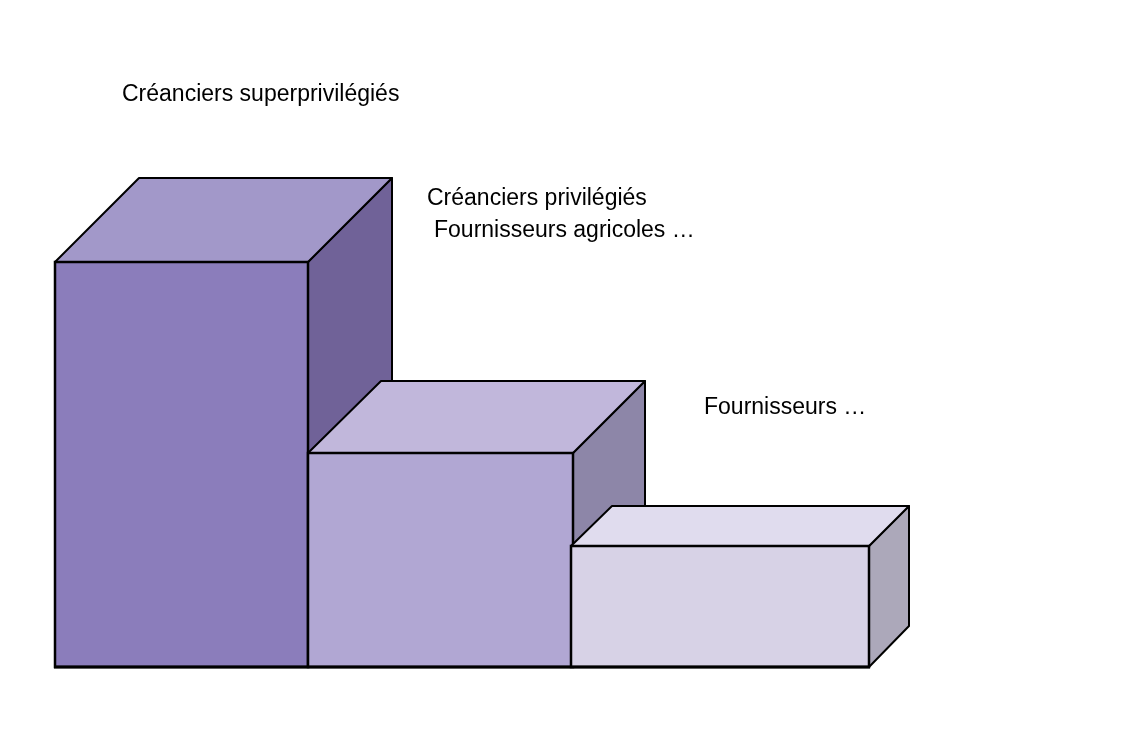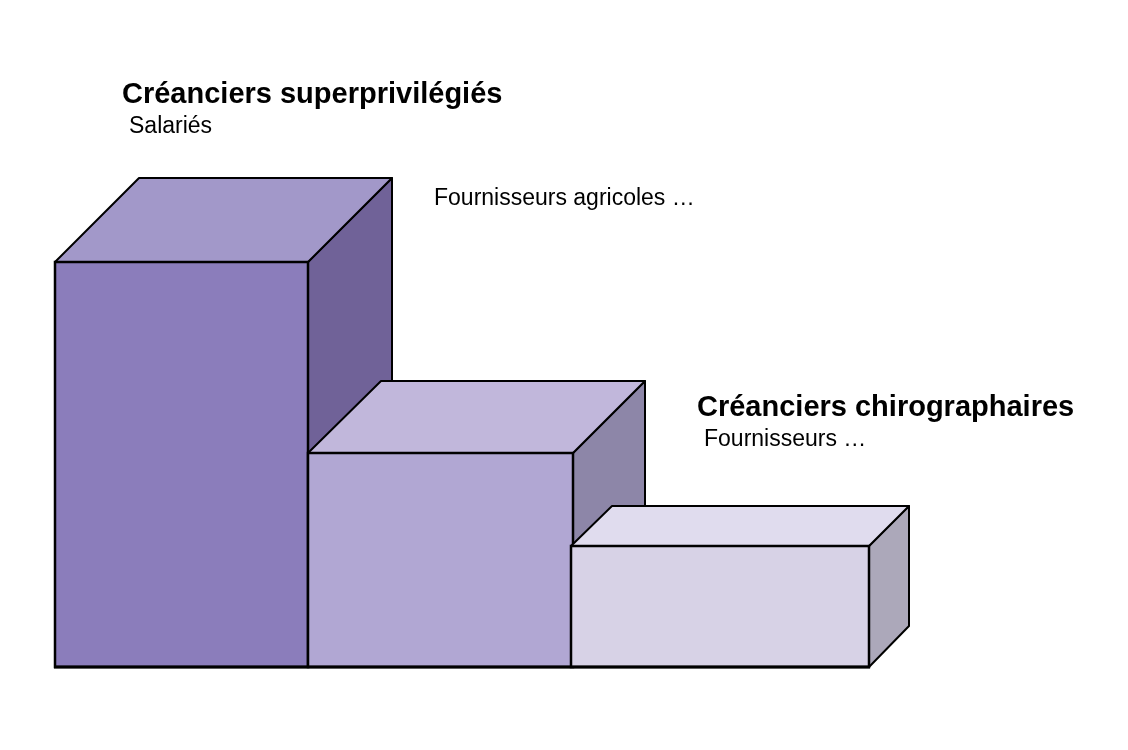--- a/index.html
+++ b/index.html
@@ -1,19 +1,19 @@
 <!DOCTYPE html>
 <html><head>
   <meta charset="utf-8">
   <style>
     html, body { margin: 0; padding: 0; background: #ffffff; }
     body { width: 1128px; height: 750px; position: relative; overflow: hidden; font-family: "Liberation Sans", sans-serif; }
     #diagram { position: absolute; left: 0; top: 0; }
     .label-group { position: absolute; color: #000; }
-    .label-title { font-weight: bold; font-size: 29px; line-height: 32px; white-space: nowrap; }
+    .label-title { font-weight: normal; font-size: 23px; line-height: 32px; white-space: nowrap; }
     .label-item { font-size: 23px; line-height: 32.5px; white-space: pre; padding-left: 7px; }
   </style>
 </head>
 <body>
 
 <svg id="diagram" width="1128" height="750" viewBox="0 0 1128 750" xmlns="http://www.w3.org/2000/svg">
 
   <g>
     <polygon class="b1-side" points="308,262 392,178 392,450 308,667" stroke="#000" stroke-width="2" stroke-linejoin="round" fill="#706298"></polygon>
     <polygon class="b1-top" points="55,262 139,178 392,178 308,262" stroke="#000" stroke-width="2" stroke-linejoin="round" fill="#a298c9"></polygon>
@@ -29,23 +29,22 @@
   <g>
     <polygon class="b3-side" points="869,546 909,506 909,626 869,667" stroke="#000" stroke-width="2" stroke-linejoin="round" fill="#aca8ba"></polygon>
     <polygon class="b3-top" points="571,546 612,506 909,506 869,546" stroke="#000" stroke-width="2" stroke-linejoin="round" fill="#e0dcee"></polygon>
     <rect class="b3-front" x="571" y="546" width="298" height="121" stroke="#000" stroke-width="2.5" fill="#d7d2e6"></rect>
   </g>
   <line x1="54" y1="667" x2="870" y2="667" stroke="#000" stroke-width="3"></line>
 </svg>
 
 <div class="label-group" style="left:122px; top:77px;">
   <div class="label-title">Créanciers superprivilégiés</div>
-  <div class="label-item">Salariés</div>
 </div>
 
 <div class="label-group" style="left:427px; top:181px;">
+  <div class="label-title">Créanciers privilégiés</div>
   <div class="label-item">Fournisseurs agricoles …</div>
 </div>
 
 <div class="label-group" style="left:697px; top:390px;">
-  <div class="label-title">Créanciers chirographaires</div>
   <div class="label-item">Fournisseurs …</div>
 </div>
 
 </body></html>

